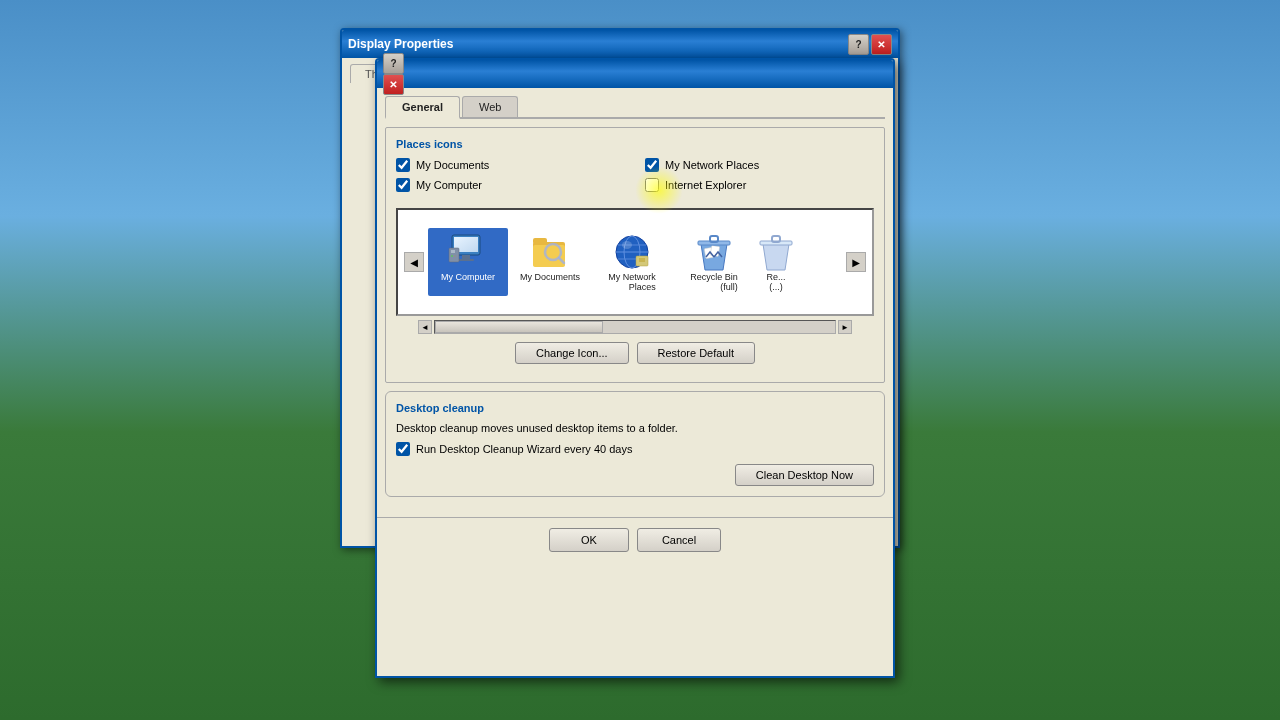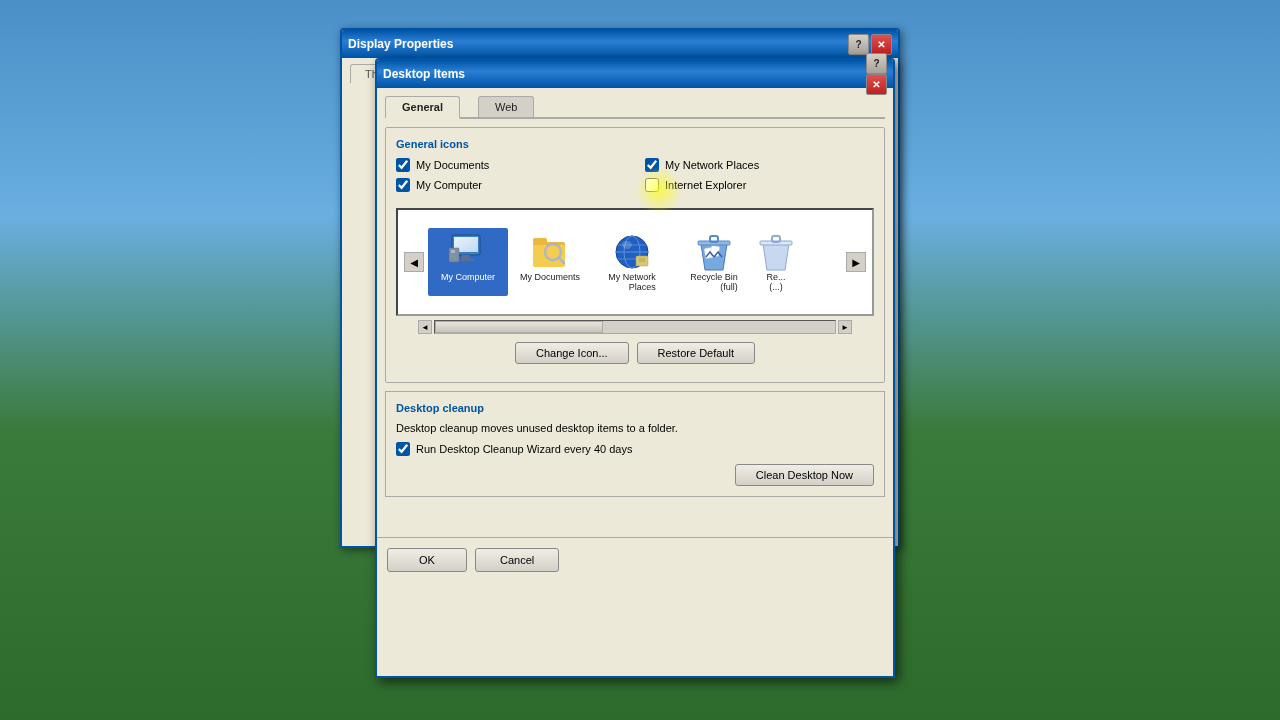--- a/index.html
+++ b/index.html
@@ -102,21 +102,21 @@
       flex: 1;
     }
 
     .dialog-content {
       padding: 8px;
     }
 
     
     .tabs {
       display: flex;
-      gap: 18px;
+      gap: 2px;
       border-bottom: 2px solid #aaa;
       margin-bottom: 8px;
     }
     .tab {
       padding: 4px 16px;
       background: #d4d0c8;
       border: 1px solid #aaa;
       border-bottom: none;
       border-radius: 3px 3px 0 0;
       cursor: pointer;
@@ -202,28 +202,29 @@
       border: 1px solid #888;
       border-radius: 3px;
       cursor: pointer;
       font-size: 11px;
       font-family: Tahoma, Arial, sans-serif;
       min-width: 80px;
     }
 
     .cleanup-section {
       border: 1px solid #aaa;
-      border-radius: 0;
+      border-radius: 6px;
       padding: 10px;
-      margin-bottom: 24px;
+      margin-bottom: 4px;
       background: #ece9d8;
     }
 
     .dialog-footer {
       display: flex;
+      justify-content: center;
       gap: 8px;
       padding: 10px;
       border-top: 1px solid #aaa;
       margin-top: 8px;
     }
 
     .footer-btn {
       padding: 5px 24px;
       background: linear-gradient(180deg, #f0ede4 0%, #d4d0c8 100%);
       border: 1px solid #888;
@@ -253,40 +254,39 @@
       <div class="title-btn close">✕</div>
     </div>
   </div>
   <div class="tab-area">
     <div class="tab-stub">Th</div>
   </div>
 </div>
 
 <div class="desktop-items-dialog">
   <div class="title-bar">
-    <span class="title-text">Desktop Items</span>
     <div class="title-buttons">
       <div class="title-btn help">?</div>
       <div class="title-btn close">✕</div>
     </div>
   </div>
 
   <div class="dialog-content">
 
     <div class="tabs">
       <div class="tab active">
         <span>General</span>
       </div>
       <div class="tab">
         <span>Web</span>
       </div>
     </div>
 
     <div class="section">
-      <div class="section-title">General icons</div>
+      <div class="section-title">Places icons</div>
 
       <div style="display: flex; gap: 20px;">
 
         <div style="flex: 1;">
           <div class="checkbox-row">
             <input type="checkbox" checked="" id="cb-my-documents" style="">
             <label for="cb-my-documents">My Documents</label>
           </div>
           <div class="checkbox-row">
             <input type="checkbox" checked="" id="cb-my-computer" style="">

